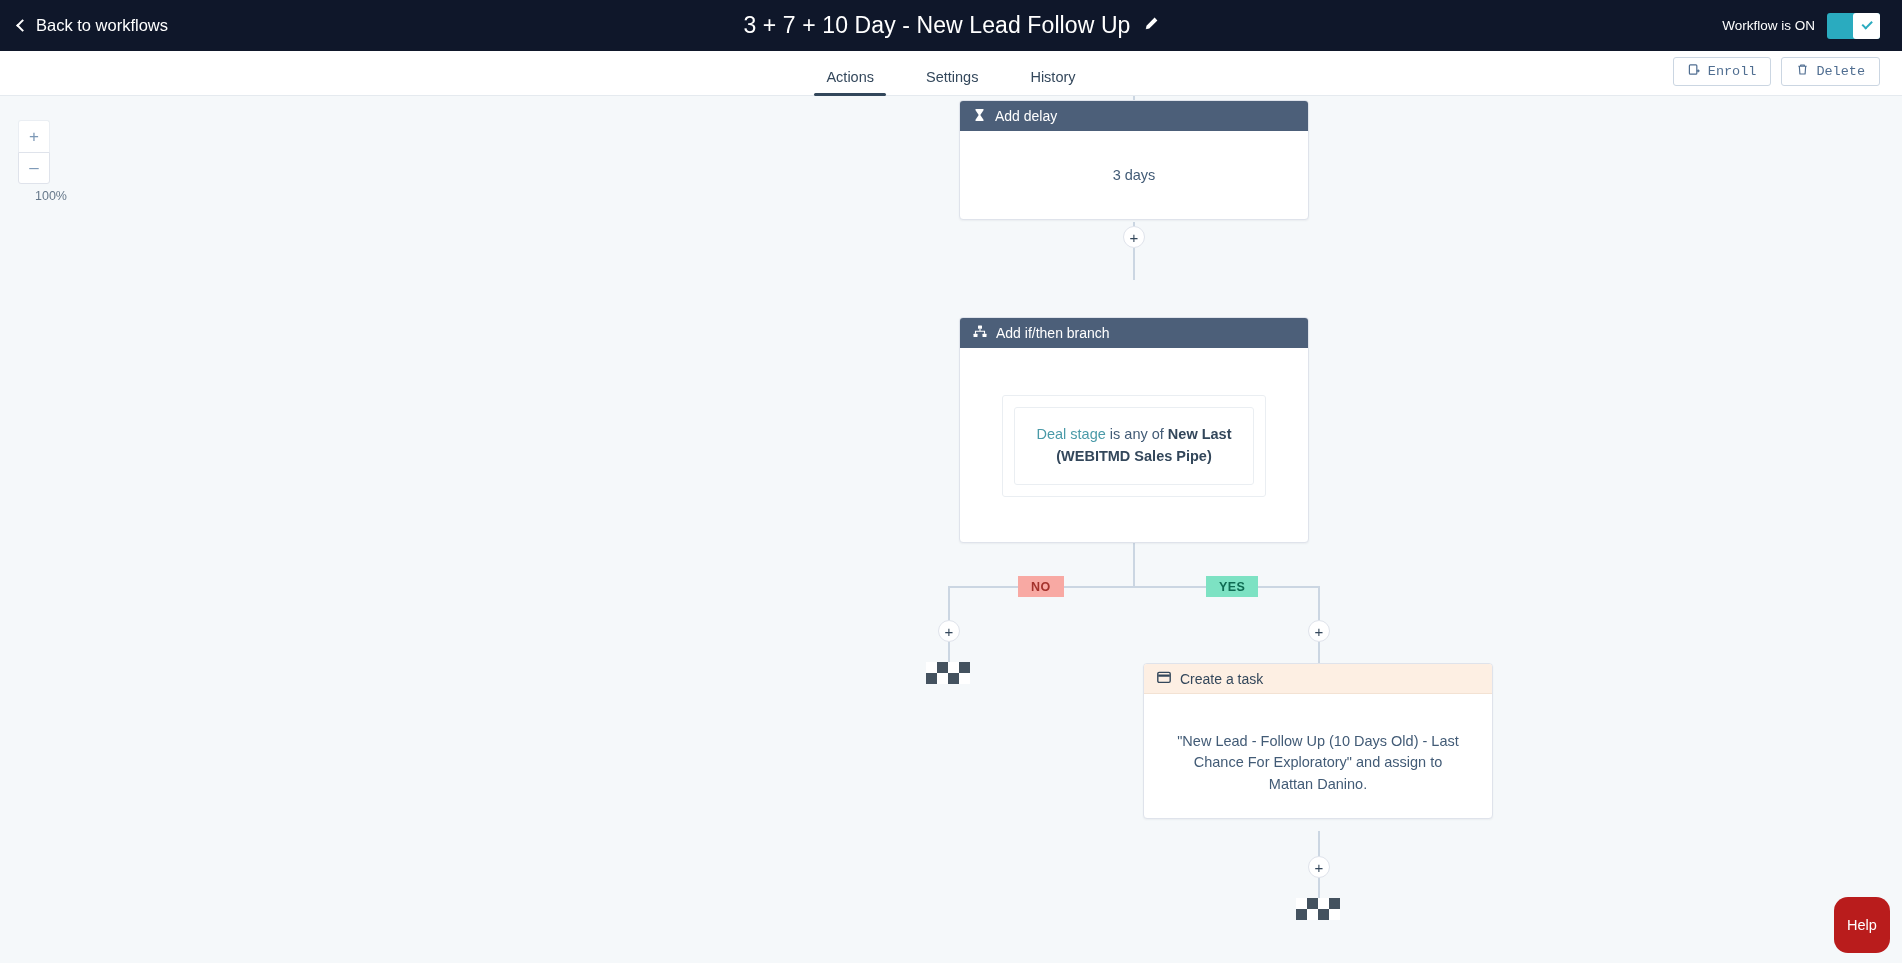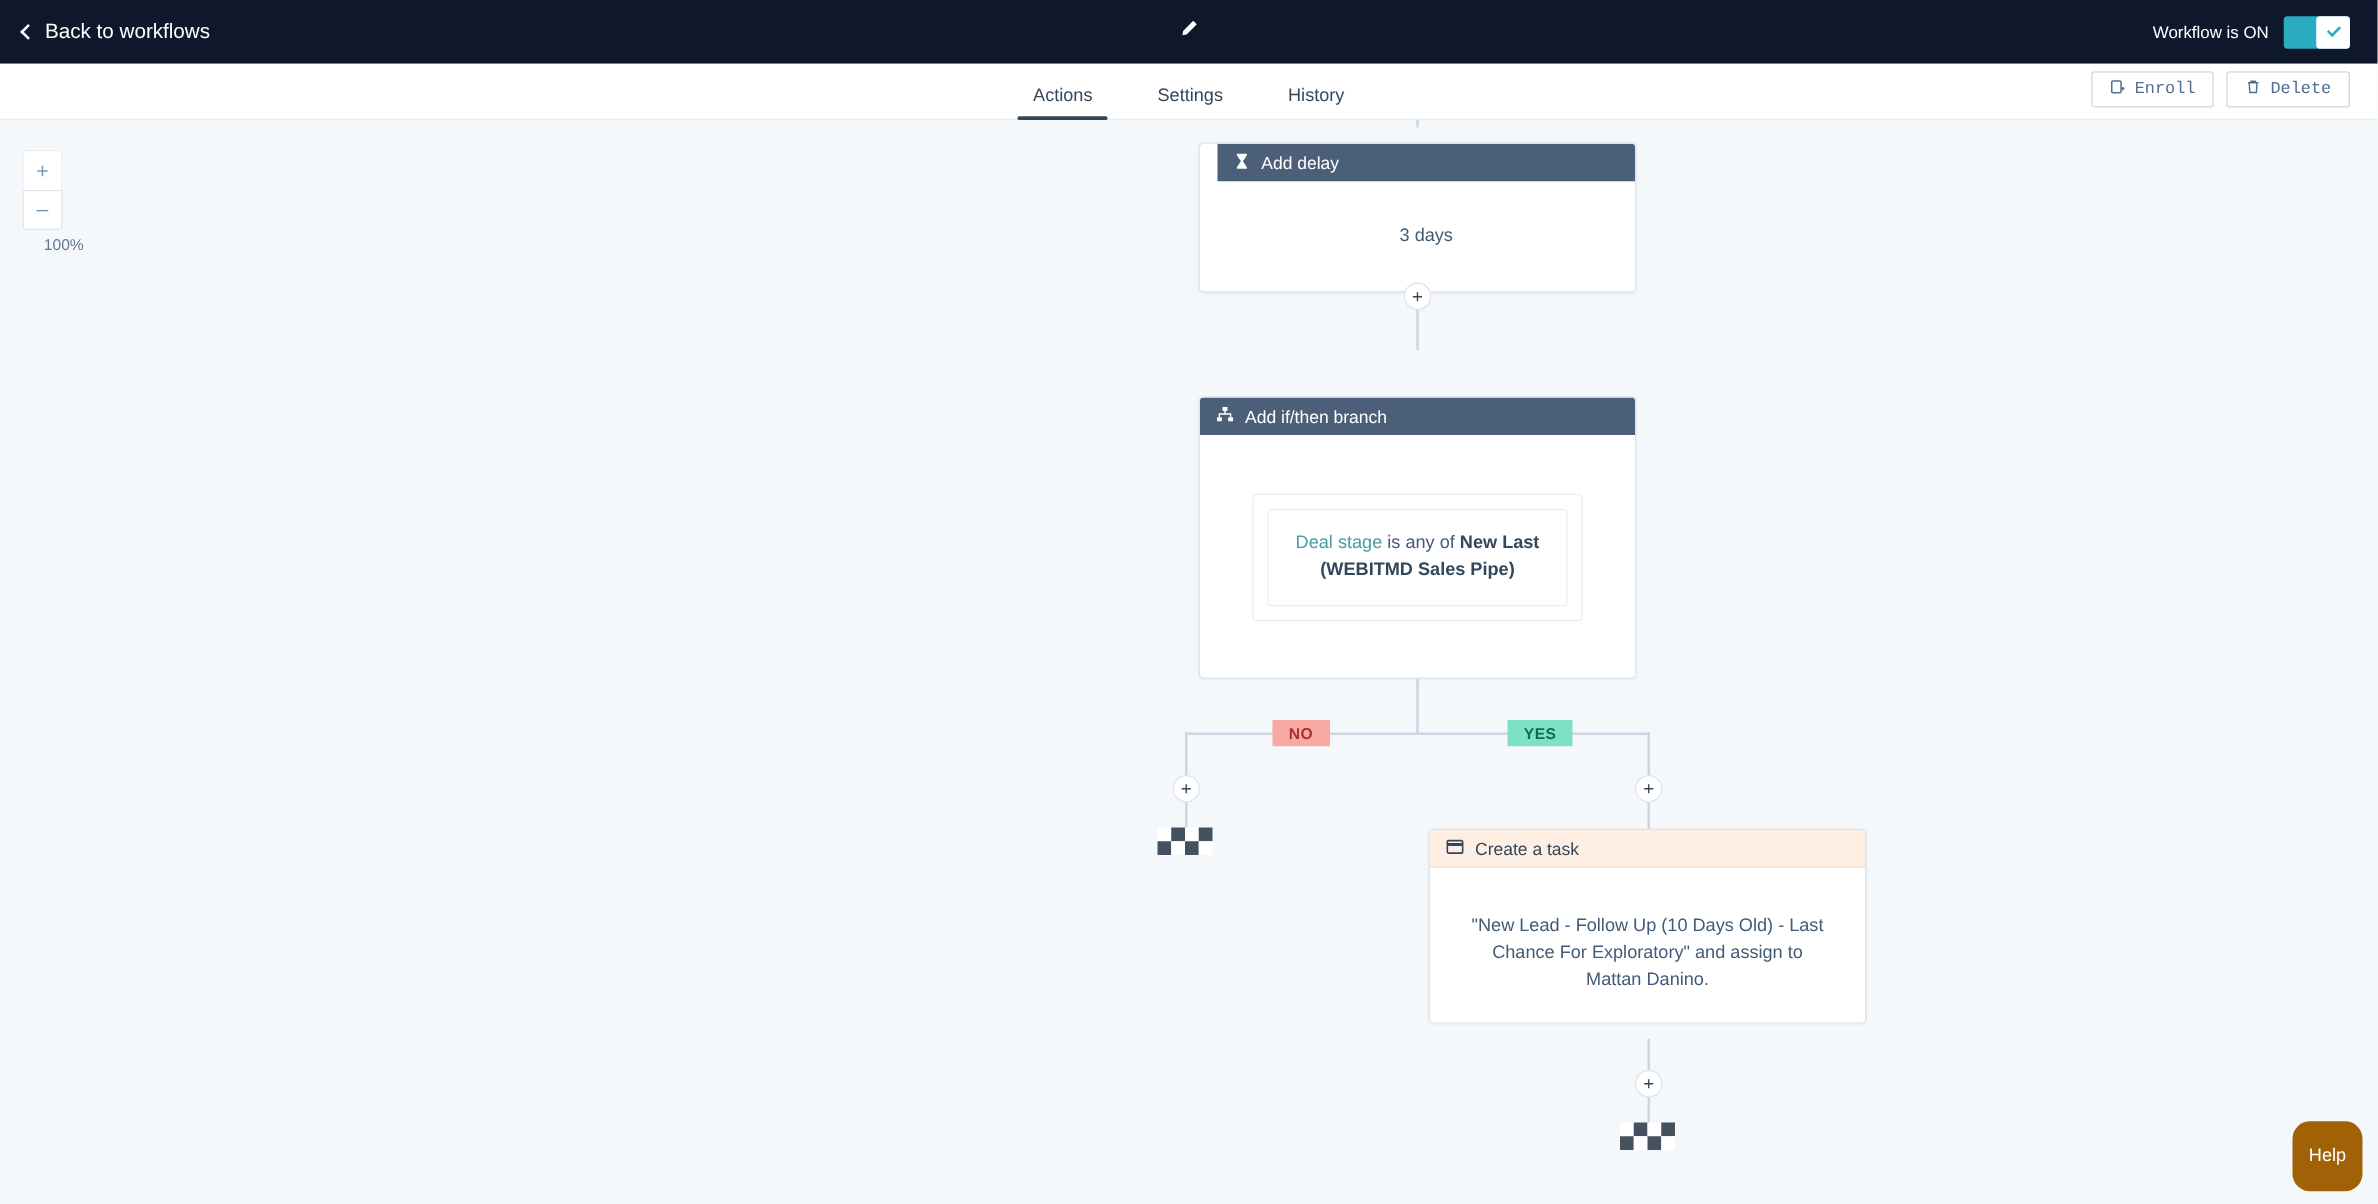--- a/index.html
+++ b/index.html
@@ -164,36 +164,37 @@
   .flag { position: absolute; width: 44px; height: 22px; z-index: 2; }
   .flag i {
     position: absolute; width: 11px; height: 11px; display: block;
   }
   .flag i.d { background: #44525f; }
   .flag i.l { background: #ffffff; }
 
   .help-btn {
     position: absolute; right: 12px; bottom: 10px;
     width: 56px; height: 56px; border-radius: 14px;
-    background: #a16207; color: #ffffff;
+    background: #b91c1c; color: #ffffff;
     display: flex; align-items: center; justify-content: center;
     font-size: 14.5px; cursor: pointer; z-index: 20;
   }
 </style>
 </head>
 <body>
 
 <div class="topbar">
 
   <div class="back-link">
     <span class="chev-left"></span>
     <span>Back to workflows</span>
   </div>
 
   <div class="wf-title-wrap">
+    <span class="wf-title">3 + 7 + 10 Day - New Lead Follow Up</span>
     <span class="pencil-icon">
       <svg width="16" height="16" viewBox="0 0 16 16">
         <path d="M11.6 1.6l2.8 2.8-8.1 8.1-3.5.7.7-3.5 8.1-8.1z" fill="#ffffff"></path>
         <path d="M2.2 13.2l1.3-.3-1-1-.3 1.3z" fill="#2d3e50"></path>
       </svg>
     </span>
   </div>
 
   <div class="wf-state">
     <span class="wf-state-label">Workflow is ON</span>
@@ -236,21 +237,21 @@
 <div class="canvas">
 
   <div class="zoomctl">
     <div class="zoom-btn plus">+</div>
     <div class="zoom-btn minus">–</div>
     <div class="zoom-pct">100%</div>
   </div>
 
   <div class="vline" style="left:1133px; top:0px; height:6px;"></div>
 
-  <div class="card" style="left:959px; top:18px; width:350px; height:120px;padding-left:14px;">
+  <div class="card" style="left:959px; top:4px; width:350px; height:120px;">
     <div class="card-head dark">
       <span>
         <svg width="13" height="14" viewBox="0 0 12 14">
           <path d="M2 1h8v1.2L6.8 7 10 11.8V13H2v-1.2L5.2 7 2 2.2V1z" fill="#ffffff"></path>
         </svg>
       </span>
       <span>Add delay</span>
     </div>
     <div class="card-body" style="height:90px;">3 days</div>
   </div>

